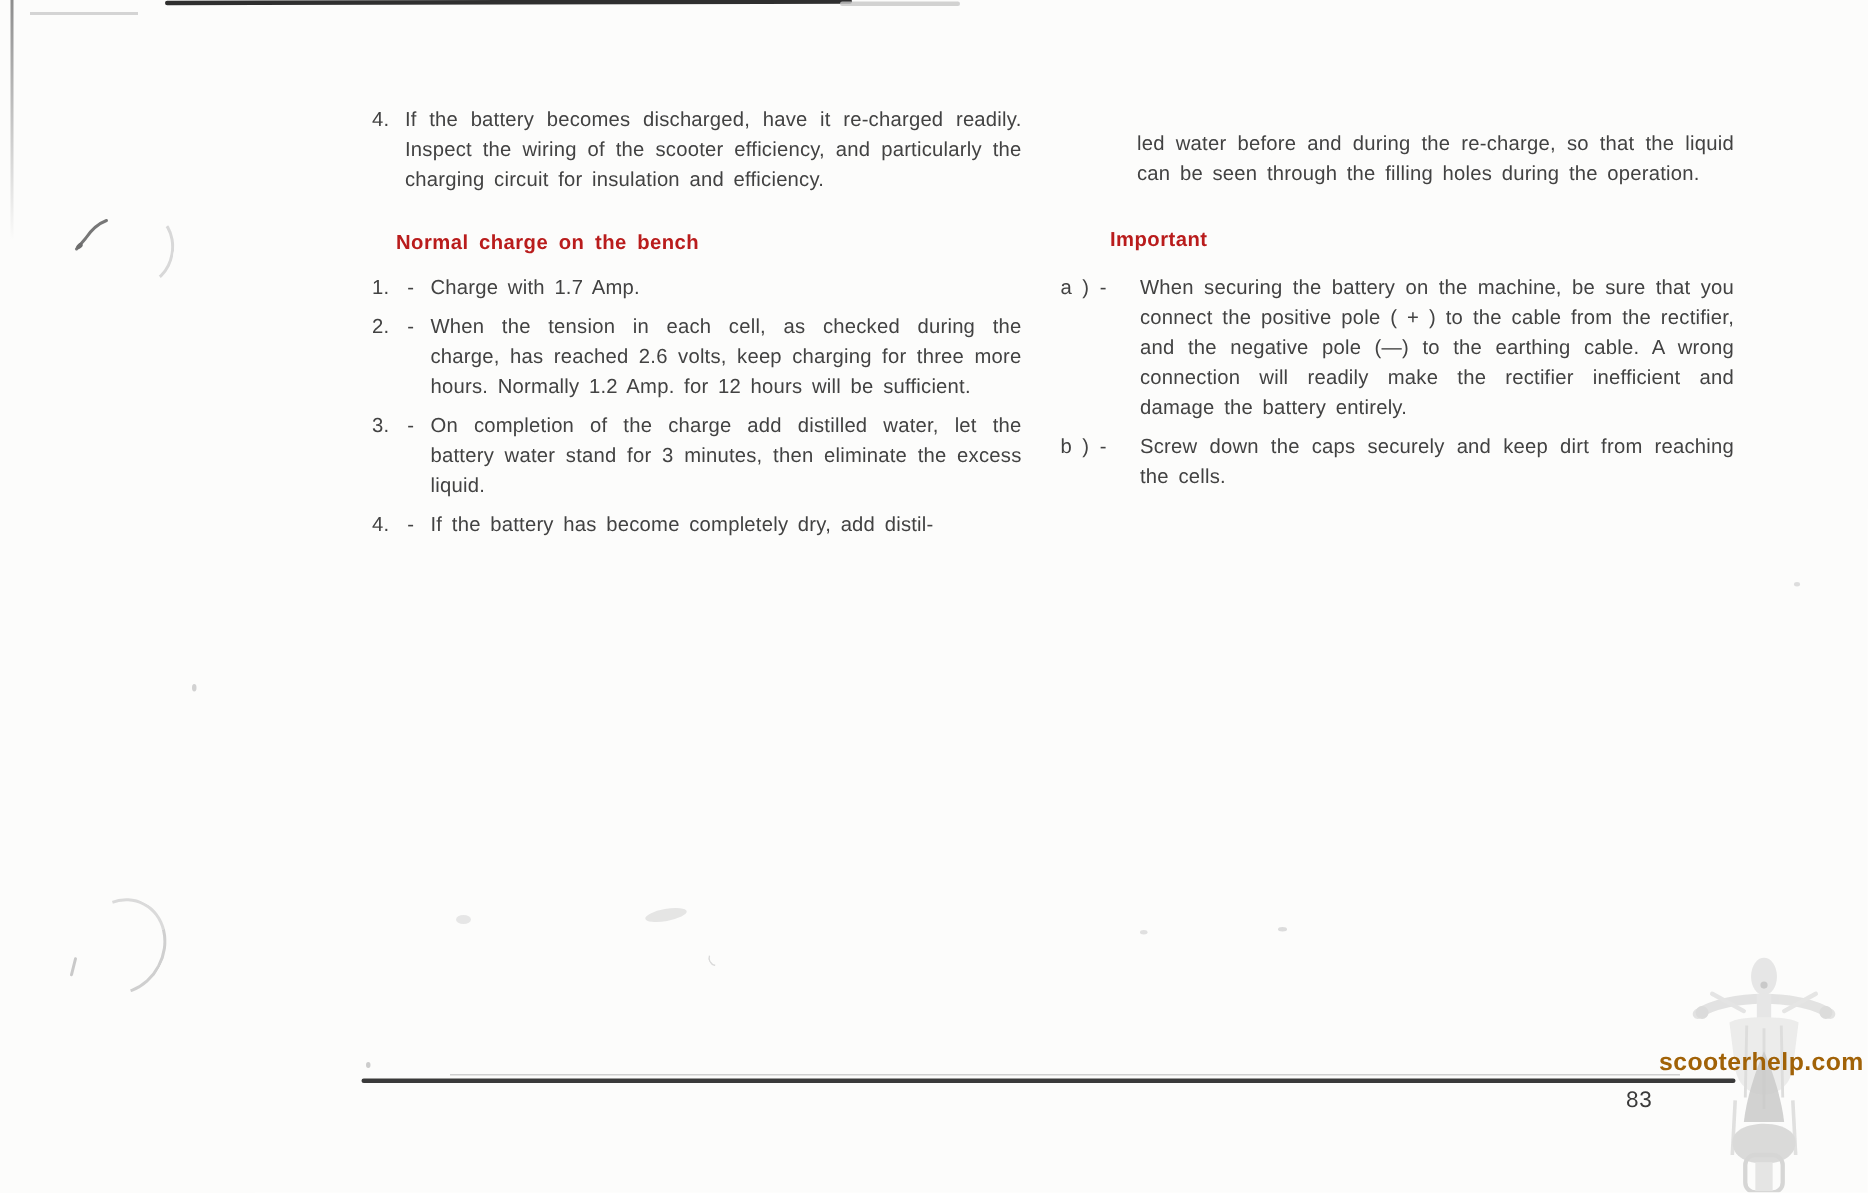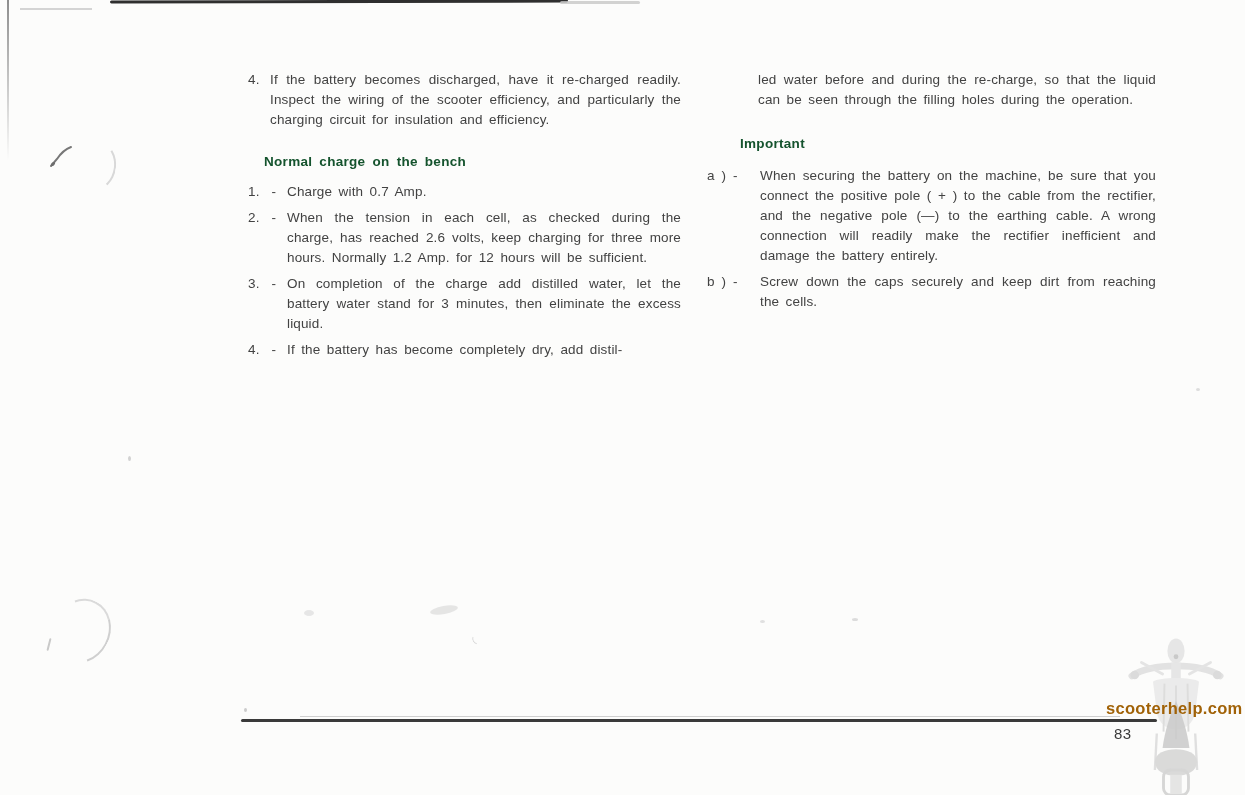--- a/index.html
+++ b/index.html
@@ -34,30 +34,30 @@
   .col-left  { left:248px; top:70px; width:433px; }
   .col-right { left:707px; top:70px; width:449px; }
 
   .list-item { display:flex; margin:0 0 6px 0; }
   .marker { flex:0 0 auto; white-space:nowrap; }
   .marker-intro { width:22px; }
   .marker-num { width:39px; word-spacing:8px; }
   .marker-letter { width:53px; word-spacing:3px; }
   .item-text { flex:1 1 auto; text-align:justify; }
 
-  .heading { margin:22px 0 10px 0; font-weight:bold; color:#14532d; font-size:13.5px; letter-spacing:.3px; word-spacing:3px; line-height:20px;padding-left:16px; }
+  .heading { margin:22px 0 10px 0; font-weight:bold; color:#b91c1c; font-size:13.5px; letter-spacing:.3px; word-spacing:3px; line-height:20px;padding-left:16px; }
   .col-right .heading { margin:24px 0 12px 17px; }
 
-  .cont-para { margin:0 0 0 51px; text-align:justify; }
+  .cont-para { margin:16px 0 0 51px; text-align:justify; }
   .cont-para-2 { margin:3px 0 0 51px; text-align:justify; }
 
   
   .bottom-rule { position:absolute; left:241px; top:719px; width:916px; height:3px; background:#3a3a3a; border-radius:2px; }
   .bottom-rule-ghost { position:absolute; left:300px; top:716px; width:820px; height:1px; background:#cfcfcf; }
-  .page-number { position:absolute; left:1114px; top:725px; font-size:15px; color:#3a3a3a; letter-spacing:.5px; }
+  .page-number { position:absolute; left:1084px; top:725px; font-size:15px; color:#3a3a3a; letter-spacing:.5px; }
   .watermark-text { position:absolute; left:1106px; top:699px; font-size:16.5px; font-weight:bold; color:#a16207; letter-spacing:.3px; z-index:3; }
   .scooter-watermark { position:absolute; left:1128px; top:626px; width:96px; height:169px; opacity:.6; z-index:2; }
 </style>
 </head>
 <body>
 
 <div class="page">
 
   <div class="top-edge-line"></div>
   <div class="top-edge-line-faint"></div>
@@ -84,21 +84,21 @@
   <div class="col col-left">
     <div class="list-item">
       <span class="marker marker-intro">4.</span>
       <div class="item-text">If the battery becomes discharged, have it re-charged readily. Inspect the wiring of the scooter efficiency, and particularly the charging circuit for insulation and efficiency.</div>
     </div>
 
     <div class="heading">Normal charge on the bench</div>
 
     <div class="list-item">
       <span class="marker marker-num">1. -</span>
-      <div class="item-text">Charge with 0.7 Amp.</div>
+      <div class="item-text">Charge with 1.7 Amp.</div>
     </div>
     <div class="list-item">
       <span class="marker marker-num">2. -</span>
       <div class="item-text">When the tension in each cell, as checked during the charge, has reached 2.6 volts, keep charging for three more hours. Normally 1.2 Amp. for 12 hours will be sufficient.</div>
     </div>
     <div class="list-item">
       <span class="marker marker-num">3. -</span>
       <div class="item-text">On completion of the charge add distilled water, let the battery water stand for 3 minutes, then eliminate the excess liquid.</div>
     </div>
     <div class="list-item">

